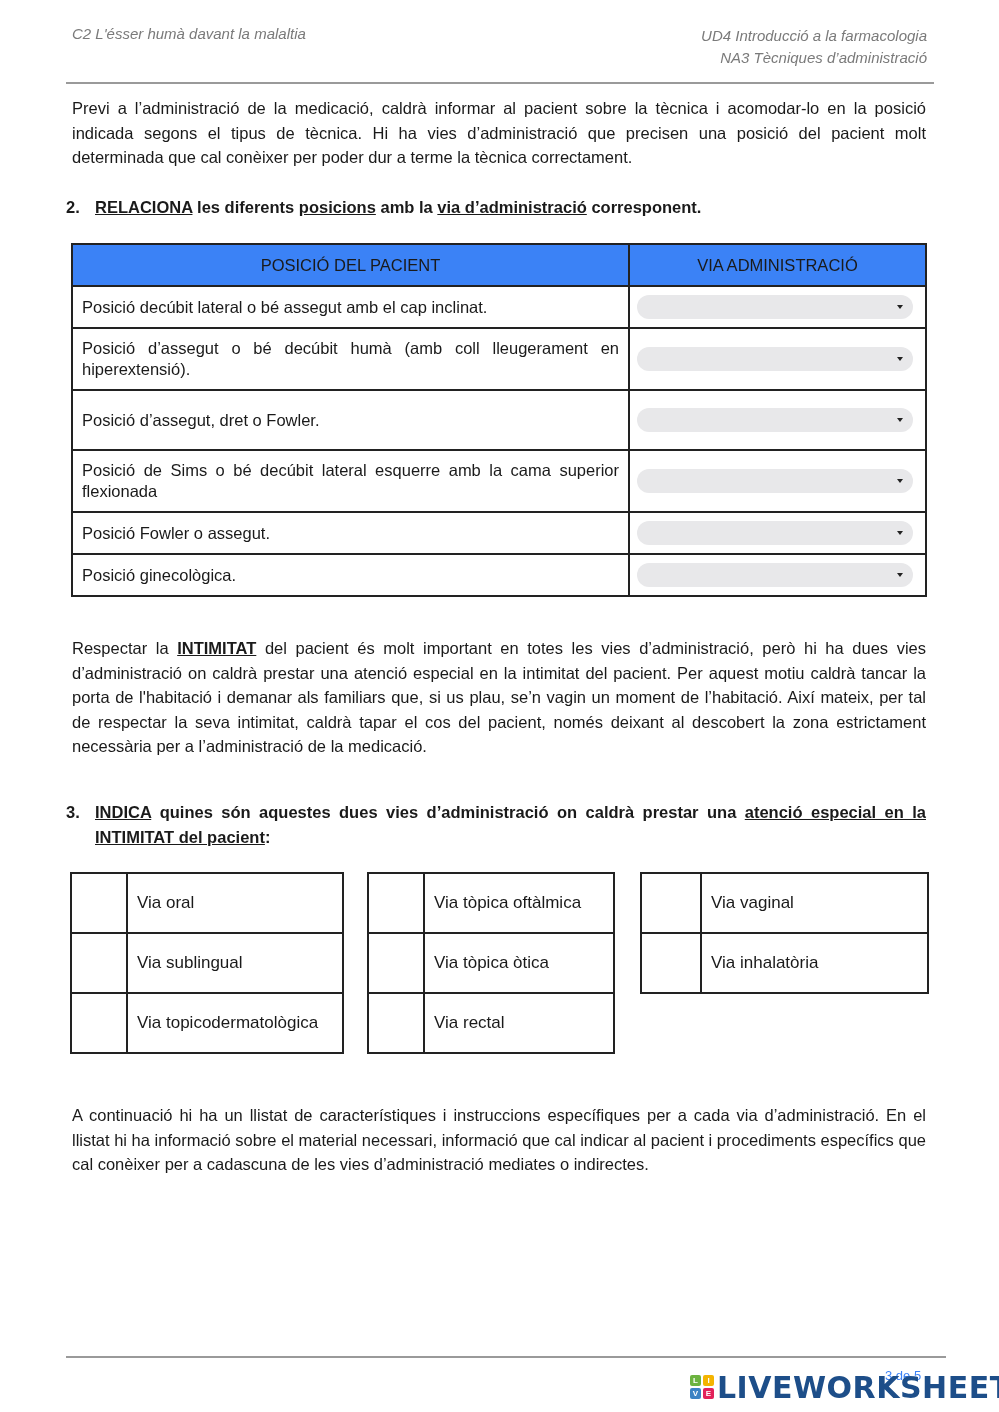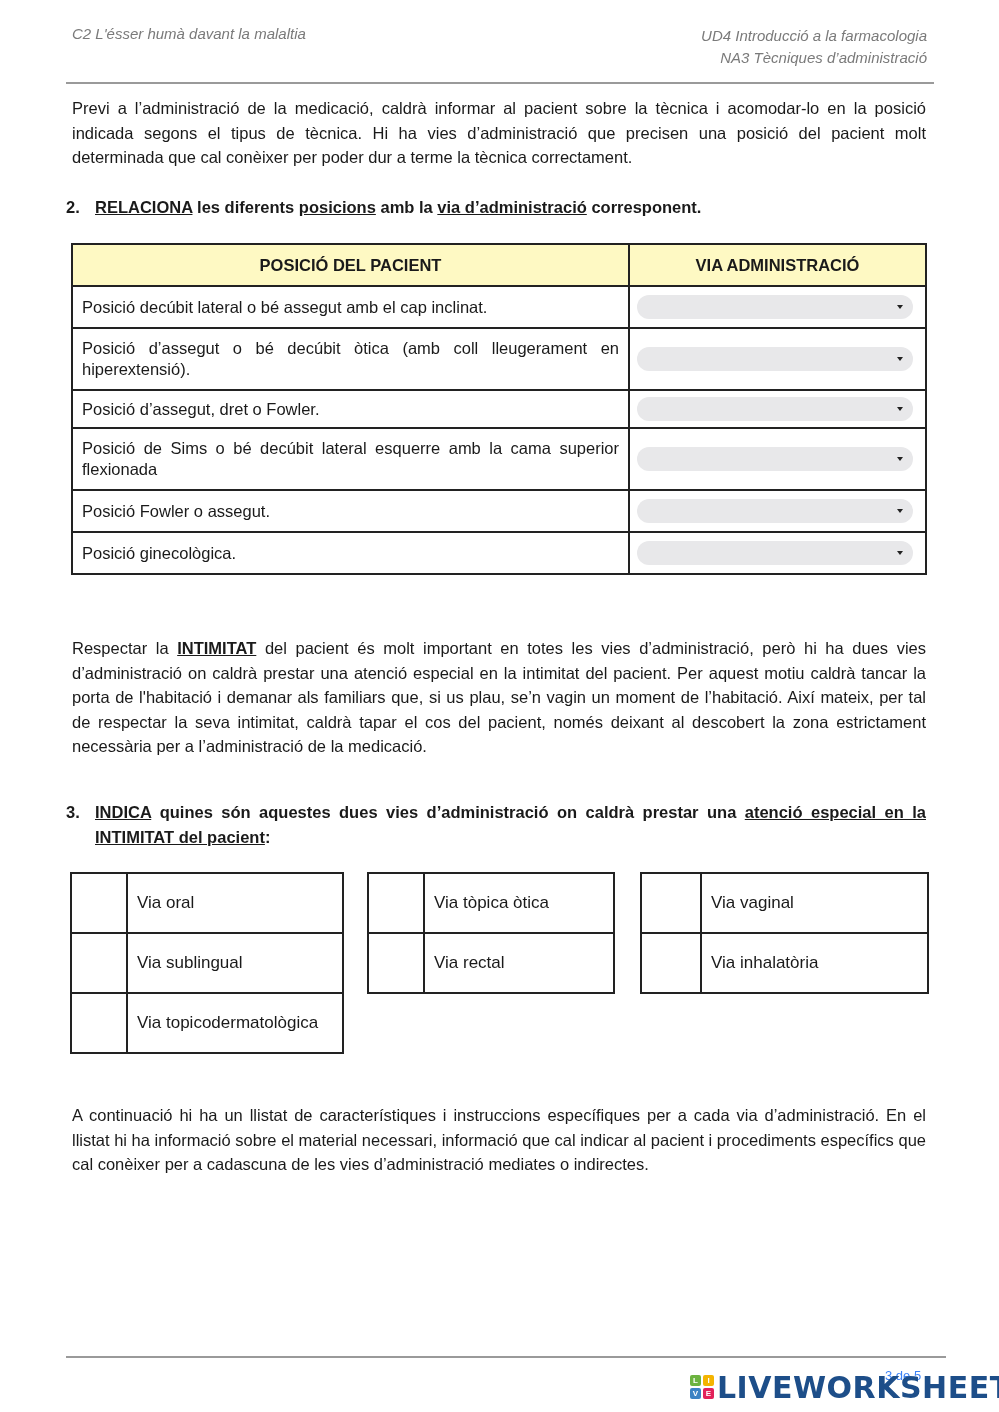--- a/index.html
+++ b/index.html
@@ -8,21 +8,21 @@
   .hdr-left { position: absolute; left: 72px; top: 25px; font-size: 15px; font-style: italic; color: #7a7a7a; }
   .hdr-right { position: absolute; right: 72px; top: 25px; font-size: 15px; font-style: italic; color: #7a7a7a; text-align: right; line-height: 22px; }
   .hr-top { position: absolute; left: 66px; width: 868px; top: 82px; height: 2px; background: #9a9a9a; }
   .para { position: absolute; left: 72px; width: 854px; font-size: 16.5px; line-height: 24.5px; text-align: justify; }
   .q { position: absolute; left: 66px; width: 860px; font-size: 16.5px; line-height: 24.5px; font-weight: bold; }
   .q .num { position: absolute; left: 0; top: 0; }
   .q .txt { display: block; margin-left: 29px; text-align: justify; }
   .u { text-decoration: underline; }
   table.rel { position: absolute; left: 71px; top: 243px; width: 856px; border-collapse: collapse; font-size: 16.5px; }
   table.rel th, table.rel td { border: 2px solid #222; }
-  table.rel th { background: #fef9c3; height: 38px; font-weight: bold; }
+  table.rel th { background: #3b82f6; height: 38px; font-weight: normal; }
   table.rel td.pos { padding: 6px 9px; line-height: 21px; text-align: justify; }
   table.rel td.sel { width: 276px; padding: 0 12px 0 7px; }
   .dropdown { height: 24px; border-radius: 12px; background: #e8e8ea; position: relative; cursor: pointer; }
   .dropdown .arrow { position: absolute; right: 10px; top: 10px; width: 0; height: 0;
                      border-left: 3px solid transparent; border-right: 3px solid transparent; border-top: 4px solid #222; }
   table.chk { position: absolute; border-collapse: collapse; font-size: 17px; }
   table.chk td { border: 2px solid #222; height: 56px; }
   table.chk td.box { width: 52px; cursor: pointer; }
   table.chk td.lbl { padding-left: 9px; border-radius: 9px; }
   .hr-bot { position: absolute; left: 66px; width: 880px; top: 1356px; height: 2px; background: #9a9a9a; }
@@ -55,26 +55,26 @@
     <th>POSICIÓ DEL PACIENT</th>
     <th>VIA ADMINISTRACIÓ</th>
   </tr>
   <tr style="height:42px;">
     <td class="pos">Posició decúbit lateral o bé assegut amb el cap inclinat.</td>
     <td class="sel">
           <div class="dropdown"><span></span><span class="arrow"></span></div>
         </td>
   </tr>
   <tr style="height:62px;">
-    <td class="pos">Posició d’assegut o bé decúbit òtica (amb coll lleugerament en hiperextensió).</td>
+    <td class="pos">Posició d’assegut o bé decúbit humà (amb coll lleugerament en hiperextensió).</td>
     <td class="sel">
           <div class="dropdown"><span></span><span class="arrow"></span></div>
         </td>
   </tr>
-  <tr style="height:38px;border-radius:12px;">
+  <tr style="height:60px;border-radius:12px;">
     <td class="pos">Posició d’assegut, dret o Fowler.</td>
     <td class="sel">
           <div class="dropdown"><span></span><span class="arrow"></span></div>
         </td>
   </tr>
   <tr style="height:62px;padding-left:6px;">
     <td class="pos">Posició de Sims o bé decúbit lateral esquerre amb la cama superior flexionada</td>
     <td class="sel">
           <div class="dropdown"><span></span><span class="arrow"></span></div>
         </td>
@@ -113,20 +113,24 @@
       </tr>
   <tr>
         <td class="box"></td>
         <td class="lbl">Via topicodermatològica</td>
       </tr>
 </tbody>
   </table>
 
 <table class="chk" style="left:367px; top:872px; width:248px;">
   <tbody>
+      <tr>
+        <td class="box"></td>
+        <td class="lbl">Via tòpica oftàlmica</td>
+      </tr>
   <tr>
         <td class="box"></td>
         <td class="lbl">Via tòpica òtica</td>
       </tr>
   <tr>
         <td class="box"></td>
         <td class="lbl">Via rectal</td>
       </tr>
 </tbody>
   </table>

